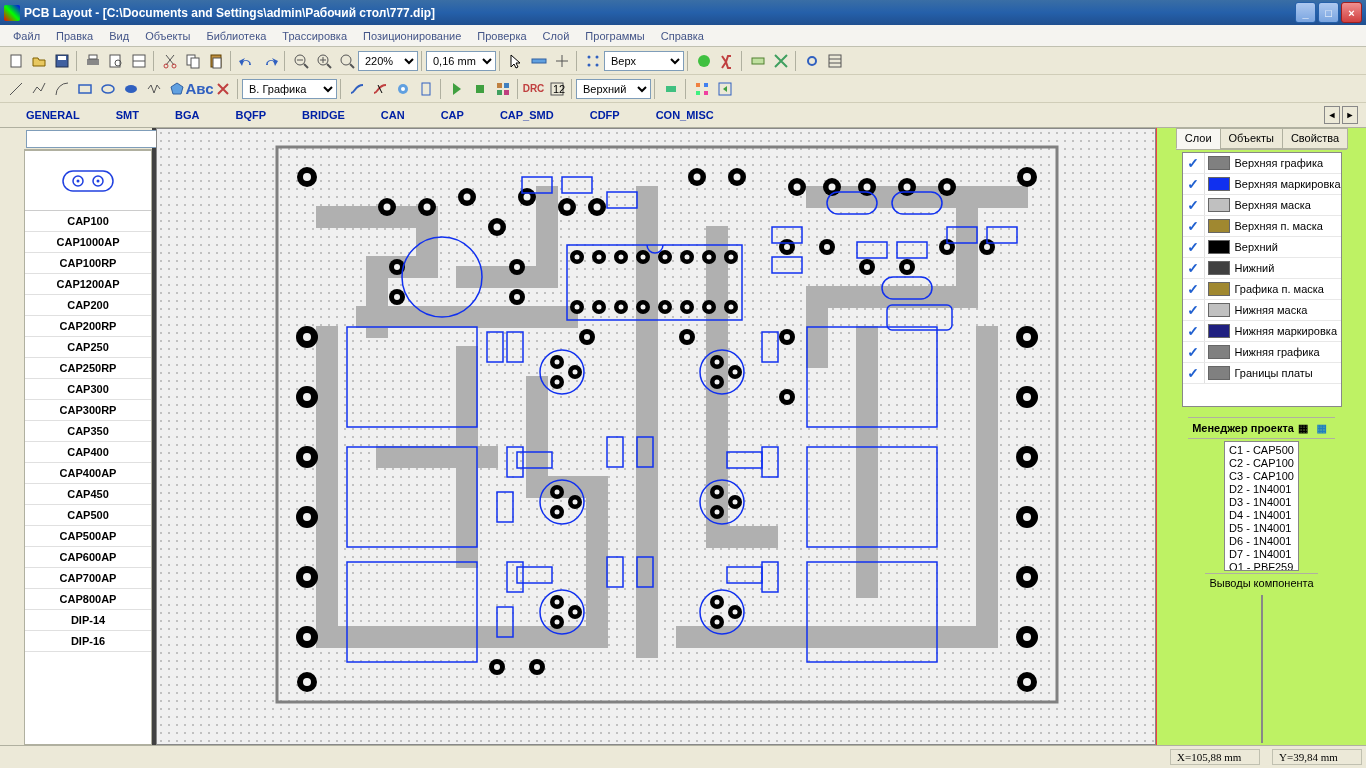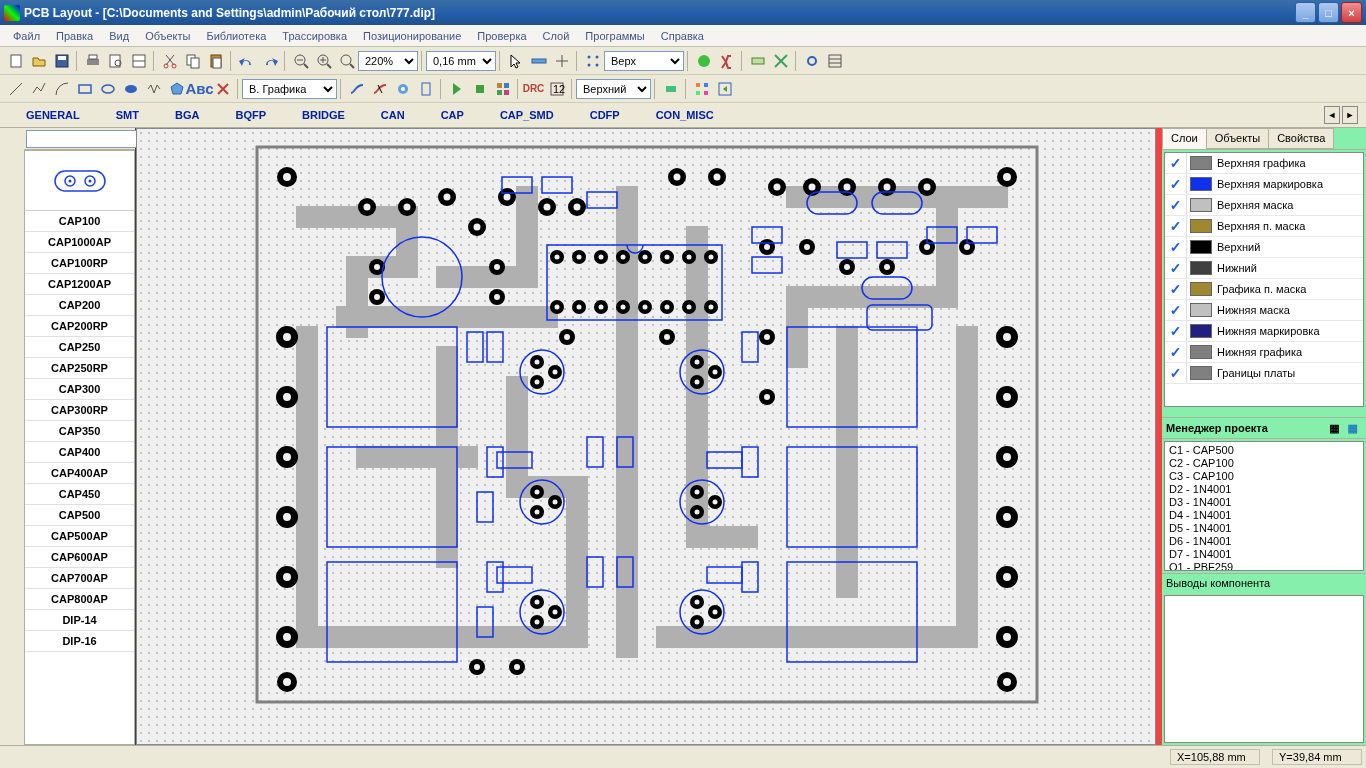--- a/index.html
+++ b/index.html
@@ -13,46 +13,46 @@
 .menu-item { padding: 2px 8px; color: #445588; cursor: pointer; }
 .toolbars { background: #ece9d8; }
 .toolbar-row { height: 28px; display: flex; align-items: center; padding: 2px 4px; border-bottom: 1px solid #d0cdb8; gap: 0; }
 .tb-btn { width: 23px; height: 22px; display: flex; align-items: center; justify-content: center; cursor: pointer; border: 1px solid transparent; }
 .tb-sep { width: 2px; height: 20px; border-left: 1px solid #b0b0a0; margin: 0 3px; }
 .tb-select { height: 20px; border: 1px solid #7f9db9; background: white; font-size: 11px; padding: 0 2px; }
 .tabs-row { height: 25px; display: flex; align-items: center; padding: 0 8px; gap: 0; border-bottom: 1px solid #b0b0a0; }
 .tab-btn { padding: 4px 18px; color: #0020a5; font-weight: bold; cursor: pointer; font-size: 11px; }
 .nav-btn { width: 16px; height: 18px; border: 1px solid #888; background: #ece9d8; margin-left: 2px; display: flex; align-items: center; justify-content: center; cursor: pointer; font-size: 9px; }
 .main-area { display: flex; height: 617px; }
-.left-panel { width: 136px; background: #ece9d8; display: flex; flex-direction: column; border-right: 1px solid #404040; padding-left: 24px; }
+.left-panel { width: 156px; background: #ece9d8; display: flex; flex-direction: column; border-right: 4px solid #404040; padding-left: 24px; }
 .filter-row { height: 22px; display: flex; align-items: center; padding: 2px; border-bottom: 1px solid #b0b0a0; }
 .filter-input { flex: 1; height: 18px; border: 1px solid #7f9db9; background: white; }
 .binoc { width: 20px; text-align: center; font-size: 14px; cursor: pointer; }
 .comp-list { flex: 1; background: white; overflow-y: scroll; border: 1px solid #b0b0a0; }
 .comp-preview { height: 60px; display: flex; align-items: center; justify-content: center; border-bottom: 1px solid #ccc; }
 .comp-item { padding: 4px 0; text-align: center; font-weight: bold; border-bottom: 1px solid #e0e0e0; cursor: pointer; }
 .canvas-area { flex: 1; background: #f0f0f0; position: relative; overflow: hidden; border: 1px solid #888; }
 .canvas-grid { position: absolute; inset: 0; background-image: radial-gradient(circle, #c0c0c0 1px, transparent 1px); background-size: 8px 8px; background-position: 0 0; }
 .pcb-board { position: absolute; left: 110px; top: 8px; width: 800px; height: 580px; }
-.right-panel { width: 210px; background: #86efac; display: flex; flex-direction: column; border-left: 6px solid #ef4444; }
+.right-panel { width: 210px; background: #bef264; display: flex; flex-direction: column; border-left: 1px solid #ef4444; align-items: center; }
 .rp-tabs { display: flex; height: 22px; border-bottom: 1px solid #b0b0a0; }
 .rp-tab { padding: 3px 8px; border: 1px solid #b0b0a0; background: #ece9d8; cursor: pointer; margin-right: -1px; }
 .rp-tab.active { background: #f8f7f2; border-bottom: 1px solid #f8f7f2; }
 .layers-list { background: white; border: 1px solid #888; margin: 2px; height: 255px; overflow-y: auto; }
 .layer-row { display: flex; align-items: center; height: 21px; border-bottom: 1px solid #e8e8e8; }
 .layer-chk { width: 22px; height: 100%; display: flex; align-items: center; justify-content: center; color: #2060d0; font-size: 14px; font-weight: bold; border-right: 1px solid #e0e0e0; }
 .layer-swatch { width: 22px; height: 14px; margin: 0 3px; border: 1px solid #666; }
 .layer-name { flex: 1; padding-left: 2px; }
 .proj-header { height: 22px; display: flex; align-items: center; padding: 0 4px; border-top: 1px solid #b0b0a0; border-bottom: 1px solid #b0b0a0; font-weight: bold; margin-top: 8px; }
 .proj-list { background: white; border: 1px solid #888; margin: 2px; height: 130px; overflow-y: scroll; padding: 2px; }
 .proj-item { padding: 0 2px; line-height: 13px; }
 .pins-header { height: 20px; padding: 3px 4px; border-top: 1px solid #b0b0a0; }
 .pins-area { flex: 1; background: white; border: 1px solid #888; margin: 2px; }
 .statusbar { height: 22px; background: #ece9d8; border-top: 1px solid #b0b0a0; display: flex; align-items: center; justify-content: flex-end; padding: 0 4px; gap: 12px; }
-.status-cell { border: 1px solid #c0c0b0; padding: 1px 6px; min-width: 90px; }
+.status-cell { border: 1px solid #c0c0b0; padding: 1px 6px; min-width: 90px; font-family: Liberation Serif, serif; }
 ::-webkit-scrollbar { width: 16px; height: 16px; }
 ::-webkit-scrollbar-track { background: #ece9d8; border: 1px solid #c0c0b0; }
 ::-webkit-scrollbar-thumb { background: #cecbc0; border: 1px solid #a0a090; }
 ::-webkit-scrollbar-button { background: #cecbc0; border: 1px solid #a0a090; height: 16px; width: 16px; }
 svg { display: block; }
 </style>
 </head>
 <body>
 
 <div class="titlebar">

